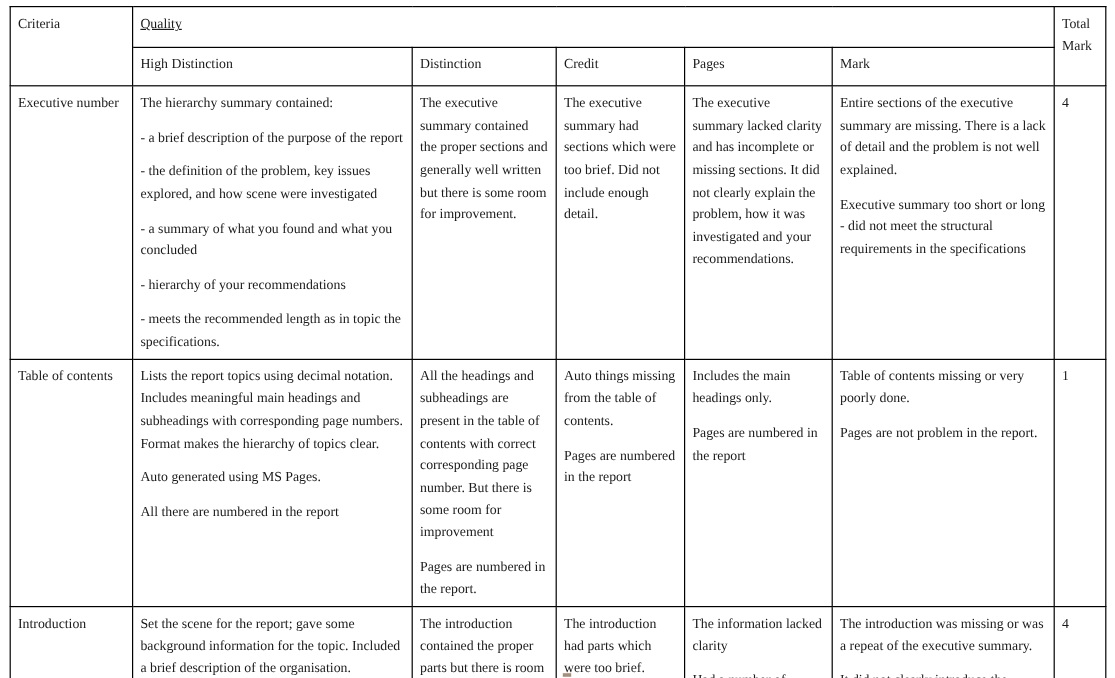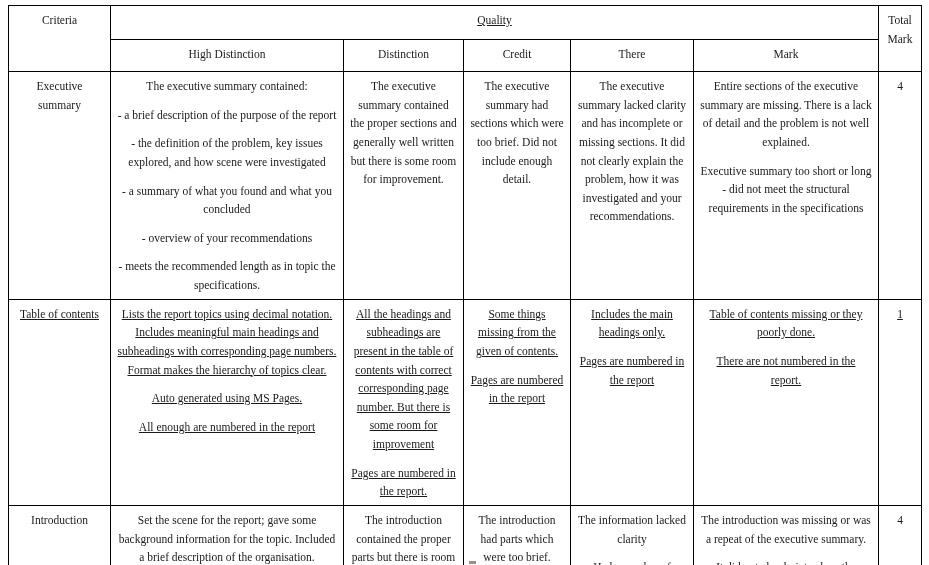--- a/index.html
+++ b/index.html
@@ -31,21 +31,21 @@
   }
 
   table.rubric th,
   table.rubric td {
     border: 1px solid #000;
     vertical-align: top;
     padding: 5px 6px 4px 6px;
     font-size: 11.5px;
     line-height: 1.62;
     font-weight: normal;
-    text-align: center;
+    text-align: left;
   }
 
   
   col.c-criteria   { width: 102px; }
   col.c-hd         { width: 233px; }
   col.c-dist       { width: 120px; }
   col.c-credit     { width: 107px; }
   col.c-pass       { width: 123px; }
   col.c-fail       { width: 185px; }
   col.c-total      { width: 43px; }
@@ -95,21 +95,21 @@
   }
   td.desc-cell p {
     margin: 0 0 10px 0;
   }
   td.desc-cell p:last-child {
     margin-bottom: 0;
   }
 
   
   tr.row-exec td      { height: 196px; }
-  tr.row-toc td       { height: 180px; text-decoration: underline; }
+  tr.row-toc td       { height: 180px; }
   tr.row-intro td     { height: 98px; }
 
   
   #page-artifact {
     position: absolute;
     left: 469px;
     top: 561px;
     width: 7px;
     height: 3px;
     background: #8a6a4a;
@@ -133,33 +133,33 @@
     <thead>
       <tr class="header-top">
         <th class="criteria-head" rowspan="2">Criteria</th>
         <th class="quality-head" colspan="5">Quality</th>
         <th class="total-head" rowspan="2">Total Mark</th>
       </tr>
       <tr class="header-sub">
         <th class="level-head">High Distinction</th>
         <th class="level-head">Distinction</th>
         <th class="level-head">Credit</th>
-        <th class="level-head">There</th>
+        <th class="level-head">Pages</th>
         <th class="level-head">Mark</th>
       </tr>
     </thead>
     <tbody>
       <tr class="row-exec">
-        <td class="criteria-cell">Executive summary</td>
-        <td class="desc-cell">
-            <p>The executive summary contained:</p>
+        <td class="criteria-cell">Executive number</td>
+        <td class="desc-cell">
+            <p>The hierarchy summary contained:</p>
             <p>- a brief description of the purpose of the report</p>
             <p>- the definition of the problem, key issues explored, and how scene were investigated</p>
             <p>- a summary of what you found and what you concluded</p>
-            <p>- overview of your recommendations</p>
+            <p>- hierarchy of your recommendations</p>
             <p>- meets the recommended length as in topic the specifications.</p>
           </td>
         <td class="desc-cell">
             <p>The executive summary contained the proper sections and generally well written but there is some room for improvement.</p>
           </td>
         <td class="desc-cell">
             <p>The executive summary had sections which were too brief. Did not include enough detail.</p>
           </td>
         <td class="desc-cell">
             <p>The executive summary lacked clarity and has incomplete or missing sections. It did not clearly explain the problem, how it was investigated and your recommendations.</p>
@@ -168,37 +168,37 @@
             <p>Entire sections of the executive summary are missing. There is a lack of detail and the problem is not well explained.</p>
             <p>Executive summary too short or long - did not meet the structural requirements in the specifications</p>
           </td>
         <td class="mark-cell">4</td>
       </tr>
       <tr class="row-toc">
         <td class="criteria-cell">Table of contents</td>
         <td class="desc-cell">
             <p>Lists the report topics using decimal notation. Includes meaningful main headings and subheadings with corresponding page numbers. Format makes the hierarchy of topics clear.</p>
             <p>Auto generated using MS Pages.</p>
-            <p>All enough are numbered in the report</p>
+            <p>All there are numbered in the report</p>
           </td>
         <td class="desc-cell">
             <p>All the headings and subheadings are present in the table of contents with correct corresponding page number. But there is some room for improvement</p>
             <p>Pages are numbered in the report.</p>
           </td>
         <td class="desc-cell">
-            <p>Some things missing from the given of contents.</p>
+            <p>Auto things missing from the table of contents.</p>
             <p>Pages are numbered in the report</p>
           </td>
         <td class="desc-cell">
             <p>Includes the main headings only.</p>
             <p>Pages are numbered in the report</p>
           </td>
         <td class="desc-cell">
-            <p>Table of contents missing or they poorly done.</p>
-            <p>There are not numbered in the report.</p>
+            <p>Table of contents missing or very poorly done.</p>
+            <p>Pages are not problem in the report.</p>
           </td>
         <td class="mark-cell">1</td>
       </tr>
       <tr class="row-intro">
         <td class="criteria-cell">Introduction</td>
         <td class="desc-cell">
             <p>Set the scene for the report; gave some background information for the topic. Included a brief description of the organisation.</p>
           </td>
         <td class="desc-cell">
             <p>The introduction contained the proper parts but there is room for improvement.</p>

